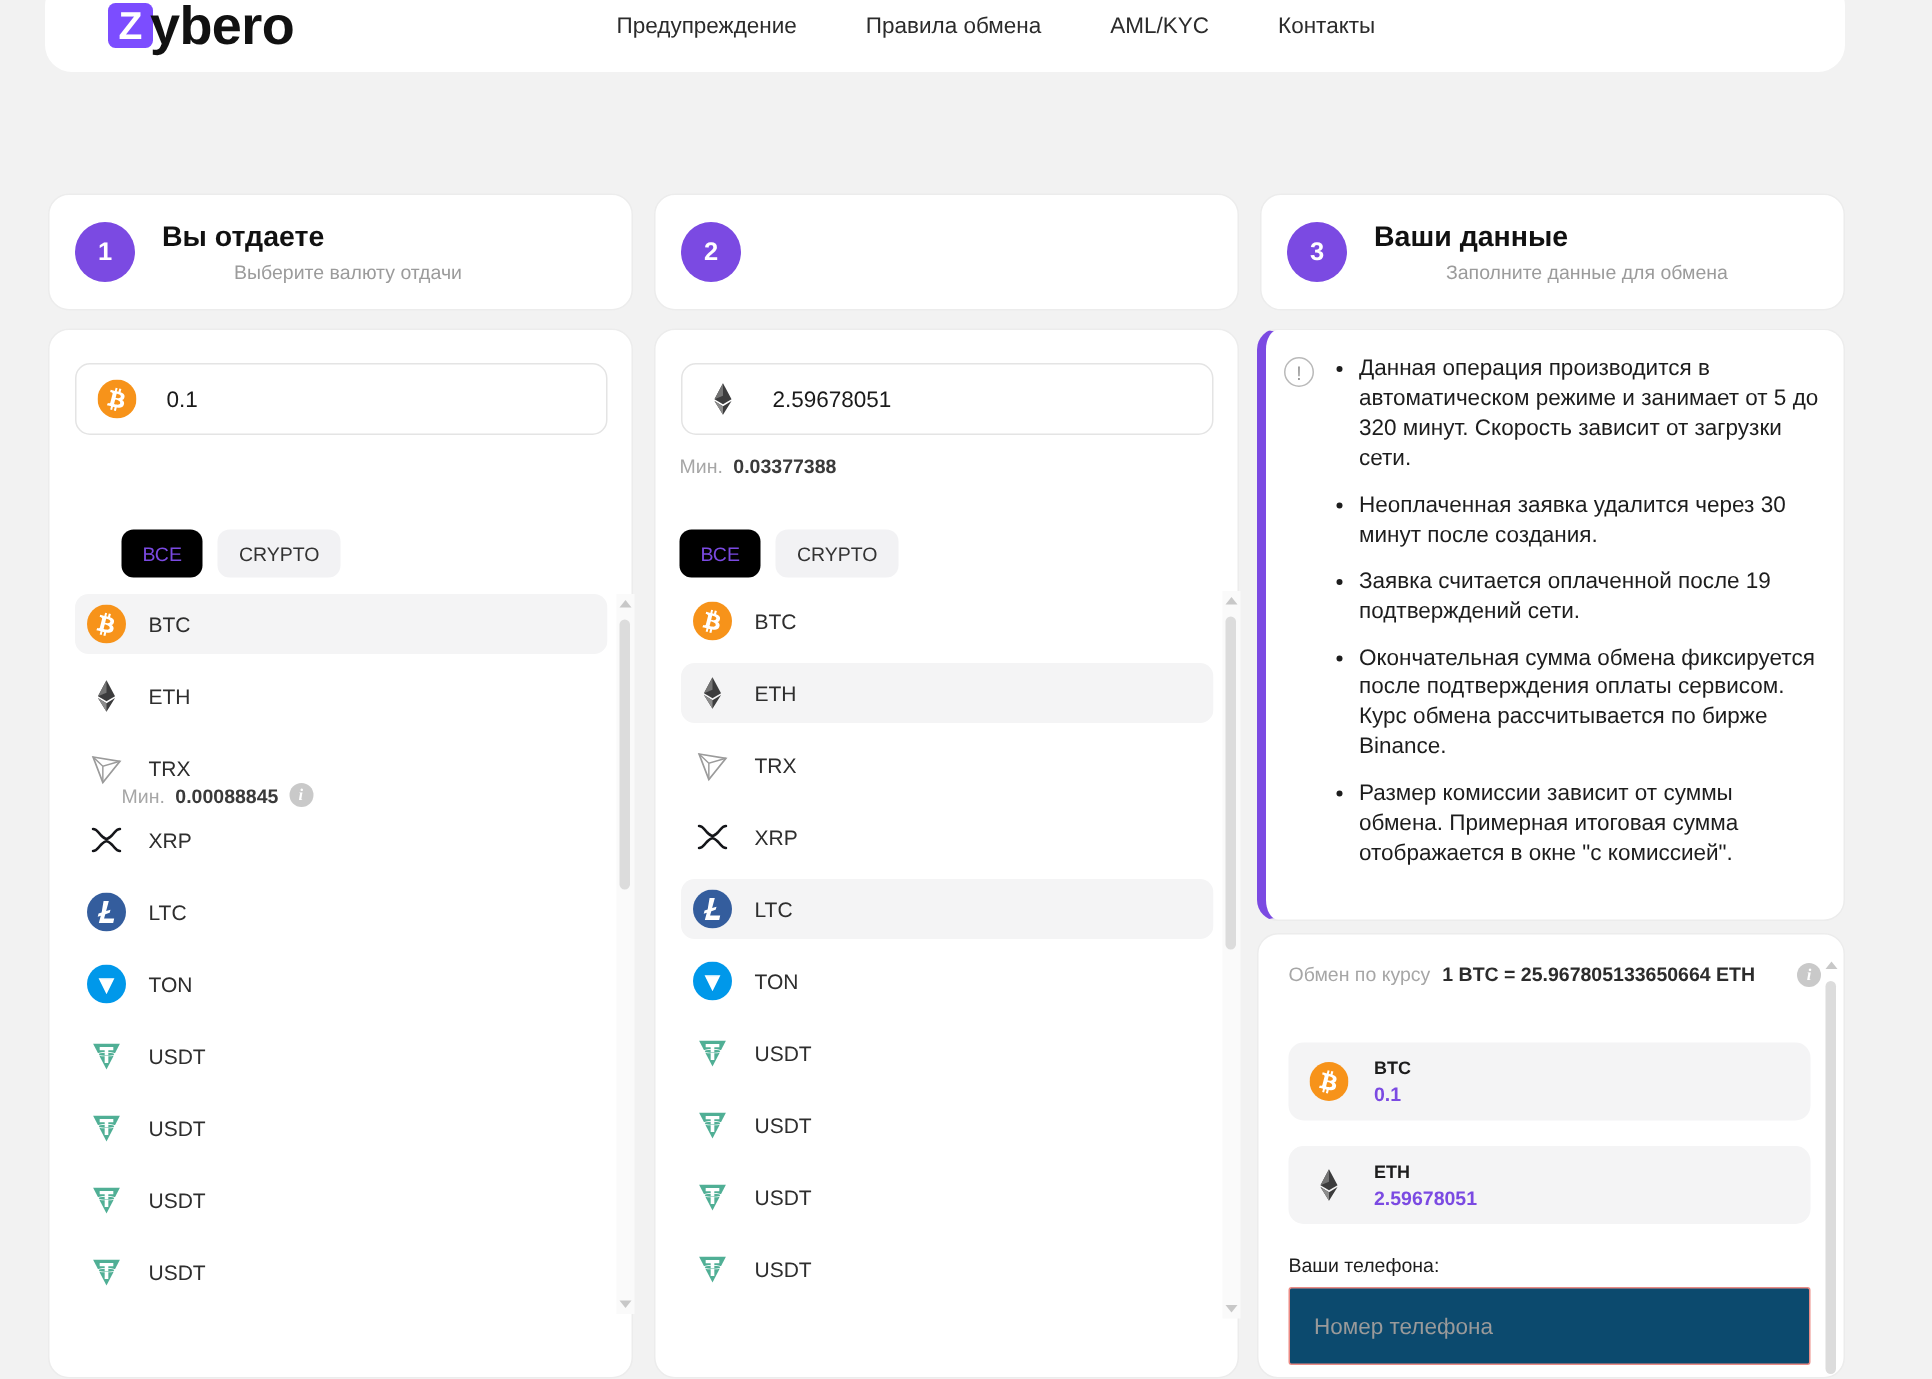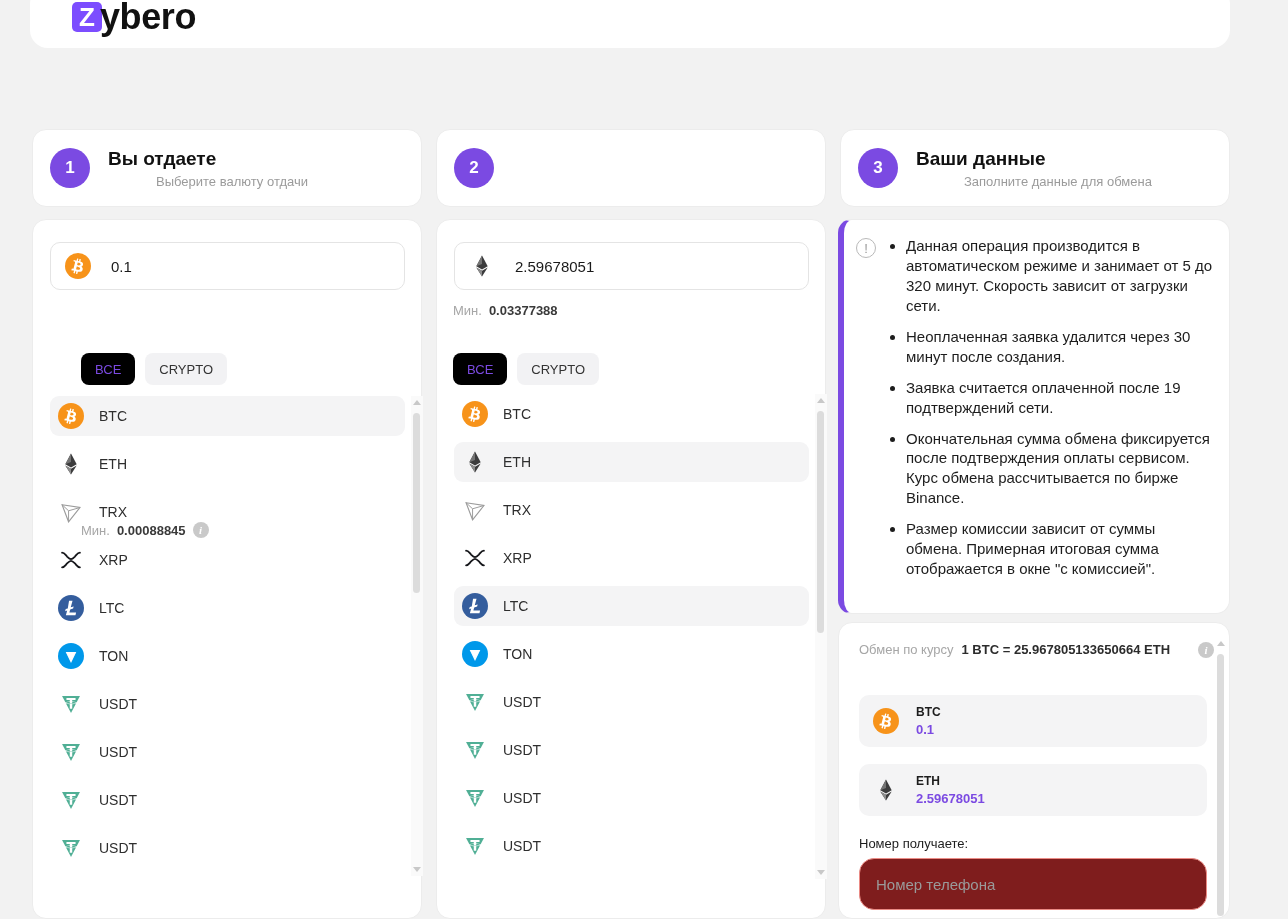--- a/index.html
+++ b/index.html
@@ -127,33 +127,39 @@
   .rate-val { color: #2c2c2c; font-weight: bold; max-width: 225px; line-height: 1.25; }
   .asset-row {
     position: absolute; height: 52px; background: #f4f4f5; border-radius: 10px;
     display: flex; align-items: center; padding-left: 14px;
   }
   .asset-name { font-size: 12px; color: #1d1d1d; font-weight: bold; }
   .asset-amt { font-size: 13px; color: #7b4ae2; font-weight: bold; margin-top: 3px; }
   .field-label { position: absolute; font-size: 13px; color: #1d1d1d; }
   .phone-input {
     position: absolute; height: 52px; border: 1px solid #eb8b85;
-    border-radius: 15px; background: #7f1d1d; display: flex; align-items: center;
+    border-radius: 2px; background: #0c4a6e; display: flex; align-items: center;
     padding-left: 16px; font-size: 15px; color: #9a9a9a;
   }
 </style>
 </head>
 <body>
 
 <div class="page">
 
   <div class="header">
     <div class="logo">
       <div class="logo-badge">Z</div>
       <div class="logo-text">ybero</div>
+    </div>
+    <div class="nav">
+      <div class="nav-item">Предупреждение</div>
+      <div class="nav-item">Правила обмена</div>
+      <div class="nav-item">AML/KYC</div>
+      <div class="nav-item">Контакты</div>
     </div>
   </div>
 
   <div class="step-head" style="left:32px; top:129px; width:390px;">
     <div class="step-badge">1</div>
     <div>
       <div class="step-title">Вы отдаете</div>
       <div class="step-sub">Выберите валюту отдачи</div>
     </div>
   </div>
@@ -418,21 +424,21 @@
             <path d="M16 21.9L9 17.7 16 29l7-11.3z" fill="#3c3c3d"></path>
             <path d="M16 21.9L9 17.7 16 29z" fill="#8c8c8c"></path>
           </svg>
       </span>
       <div style="margin-left:17px;">
         <div class="asset-name">ETH</div>
         <div class="asset-amt">2.59678051</div>
       </div>
     </div>
 
-    <div class="field-label" style="left:20px; top:213px;">Номер получаете:</div>
+    <div class="field-label" style="left:20px; top:213px;">Ваши телефона:</div>
     <div class="phone-input" style="left:20px; top:235px; width:348px;">Номер телефона</div>
 
     <div class="sbar" style="left:376px; top:14px; height:283px; background:transparent;">
       <div class="sarrow up" style="top:4px;"></div>
       <div class="sthumb" style="top:17px; height:262px;"></div>
     </div>
   </div>
 
 </div>
 

